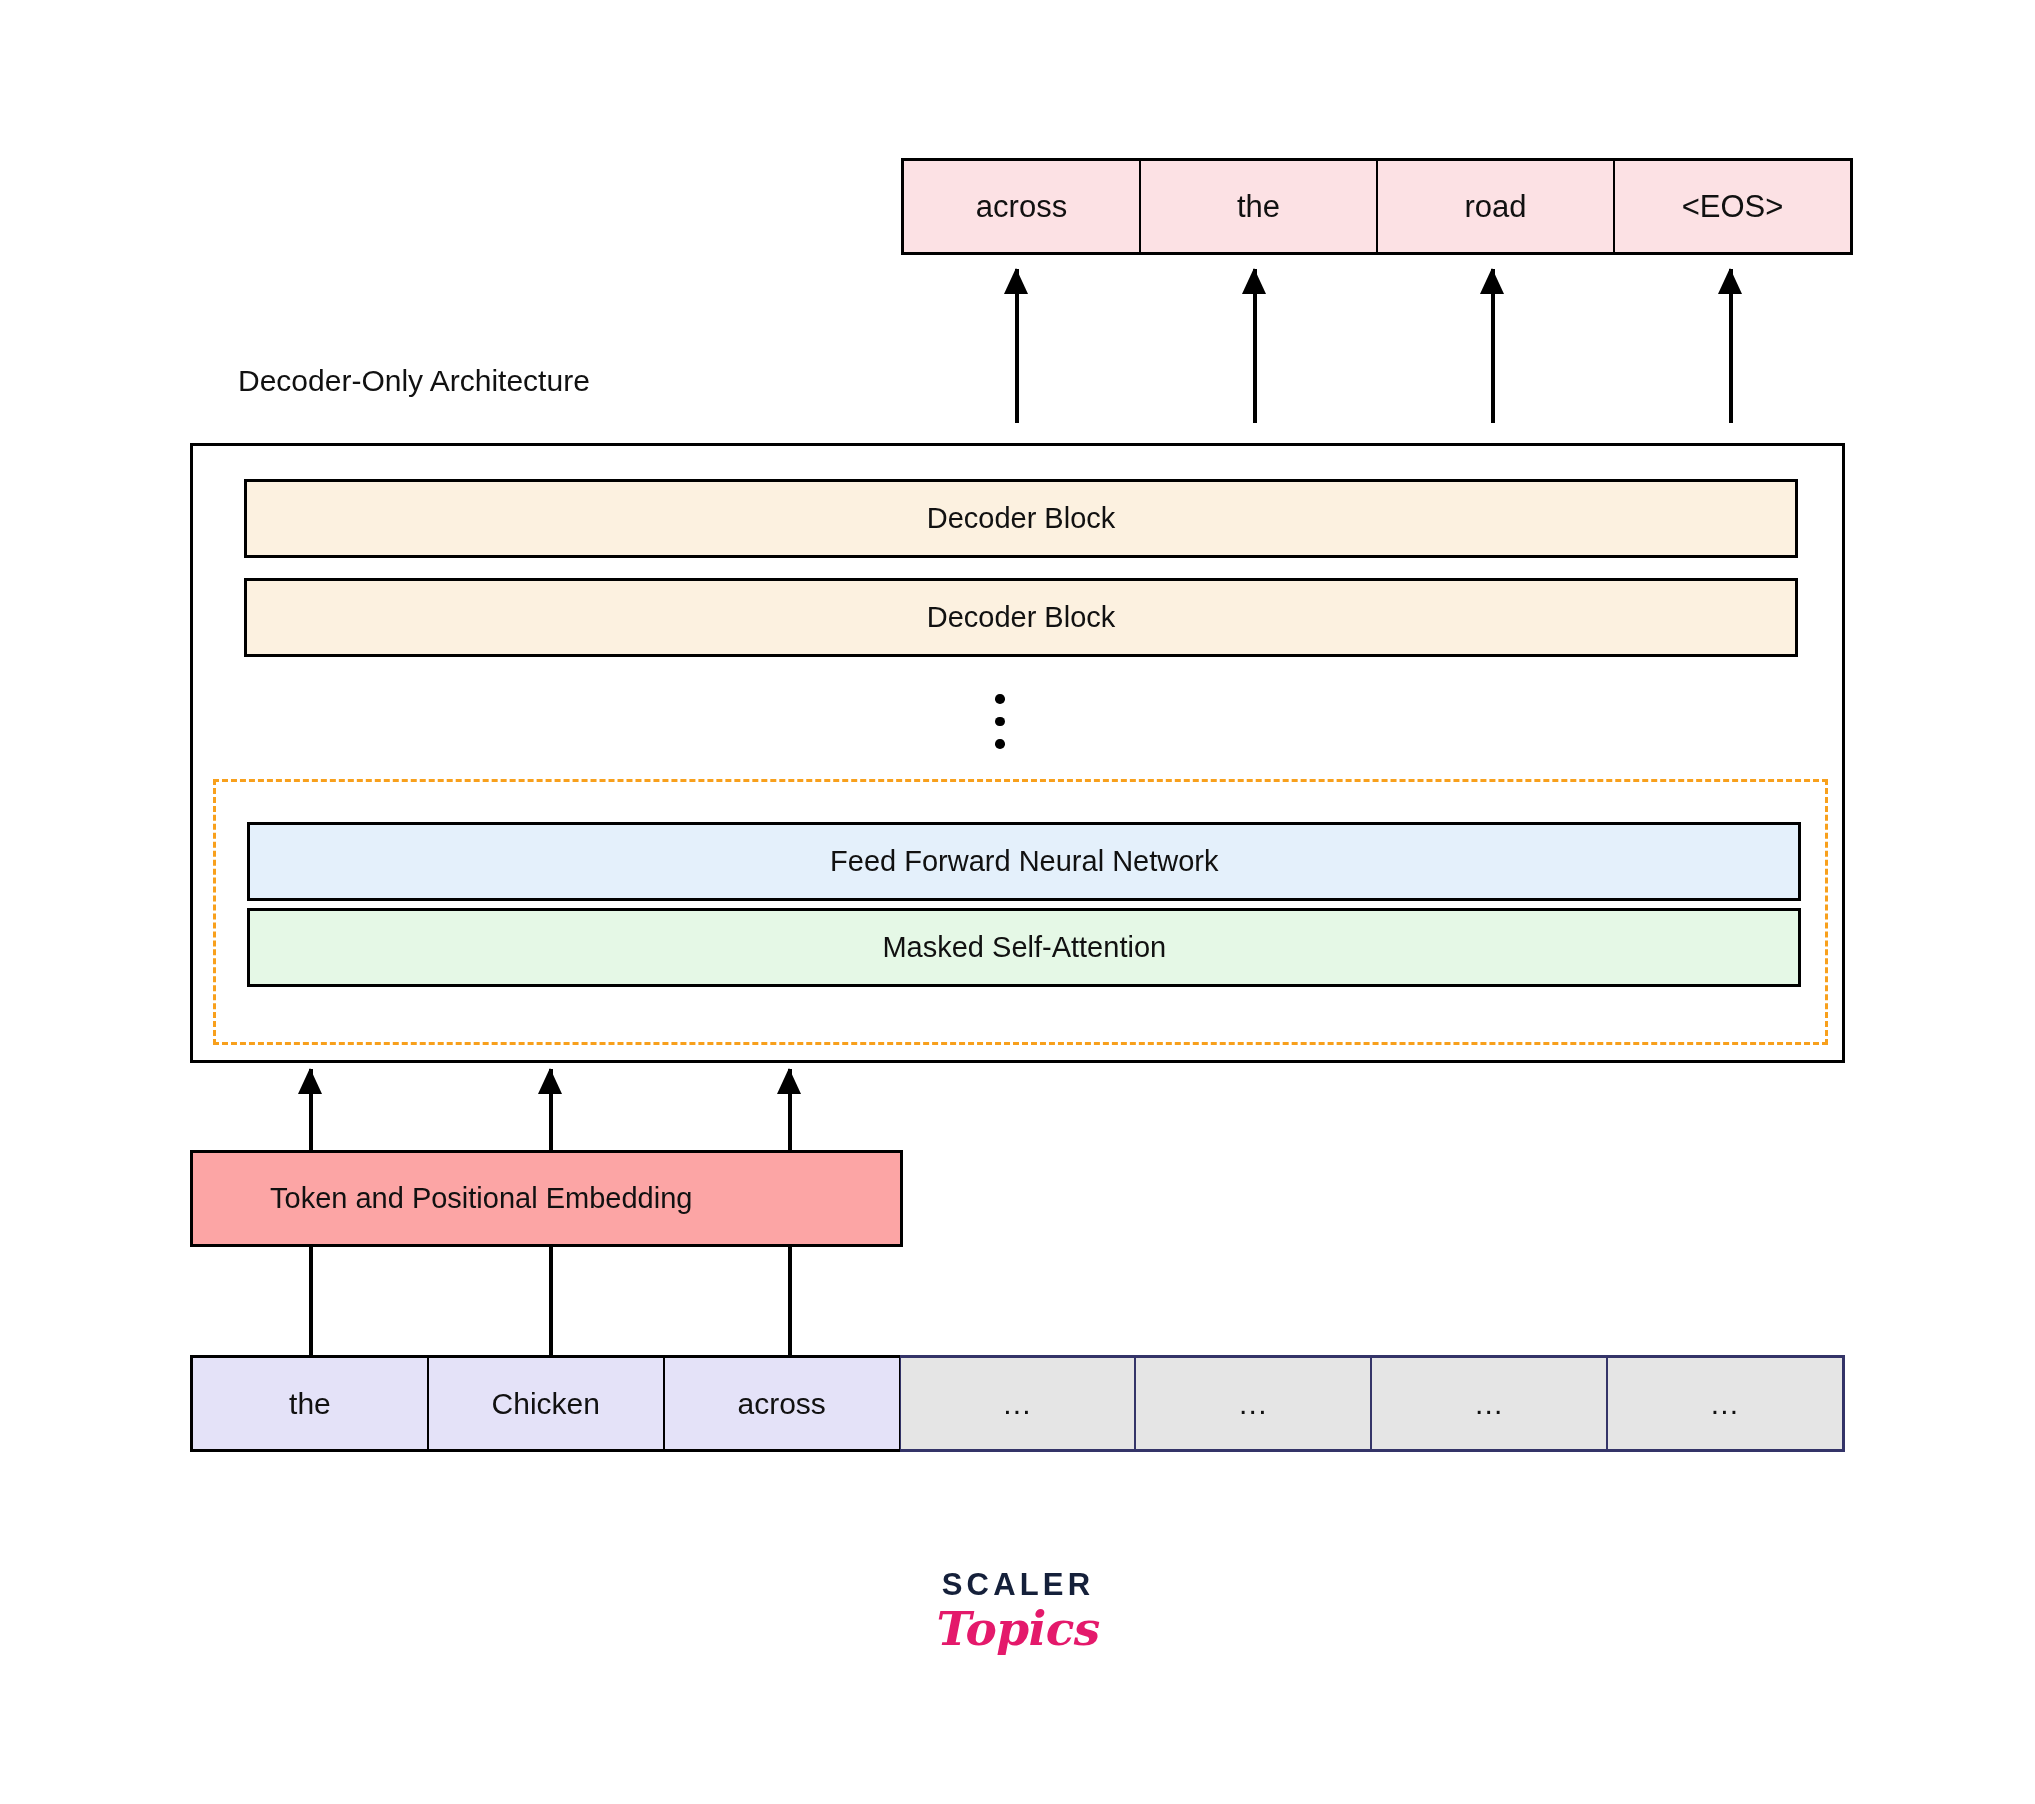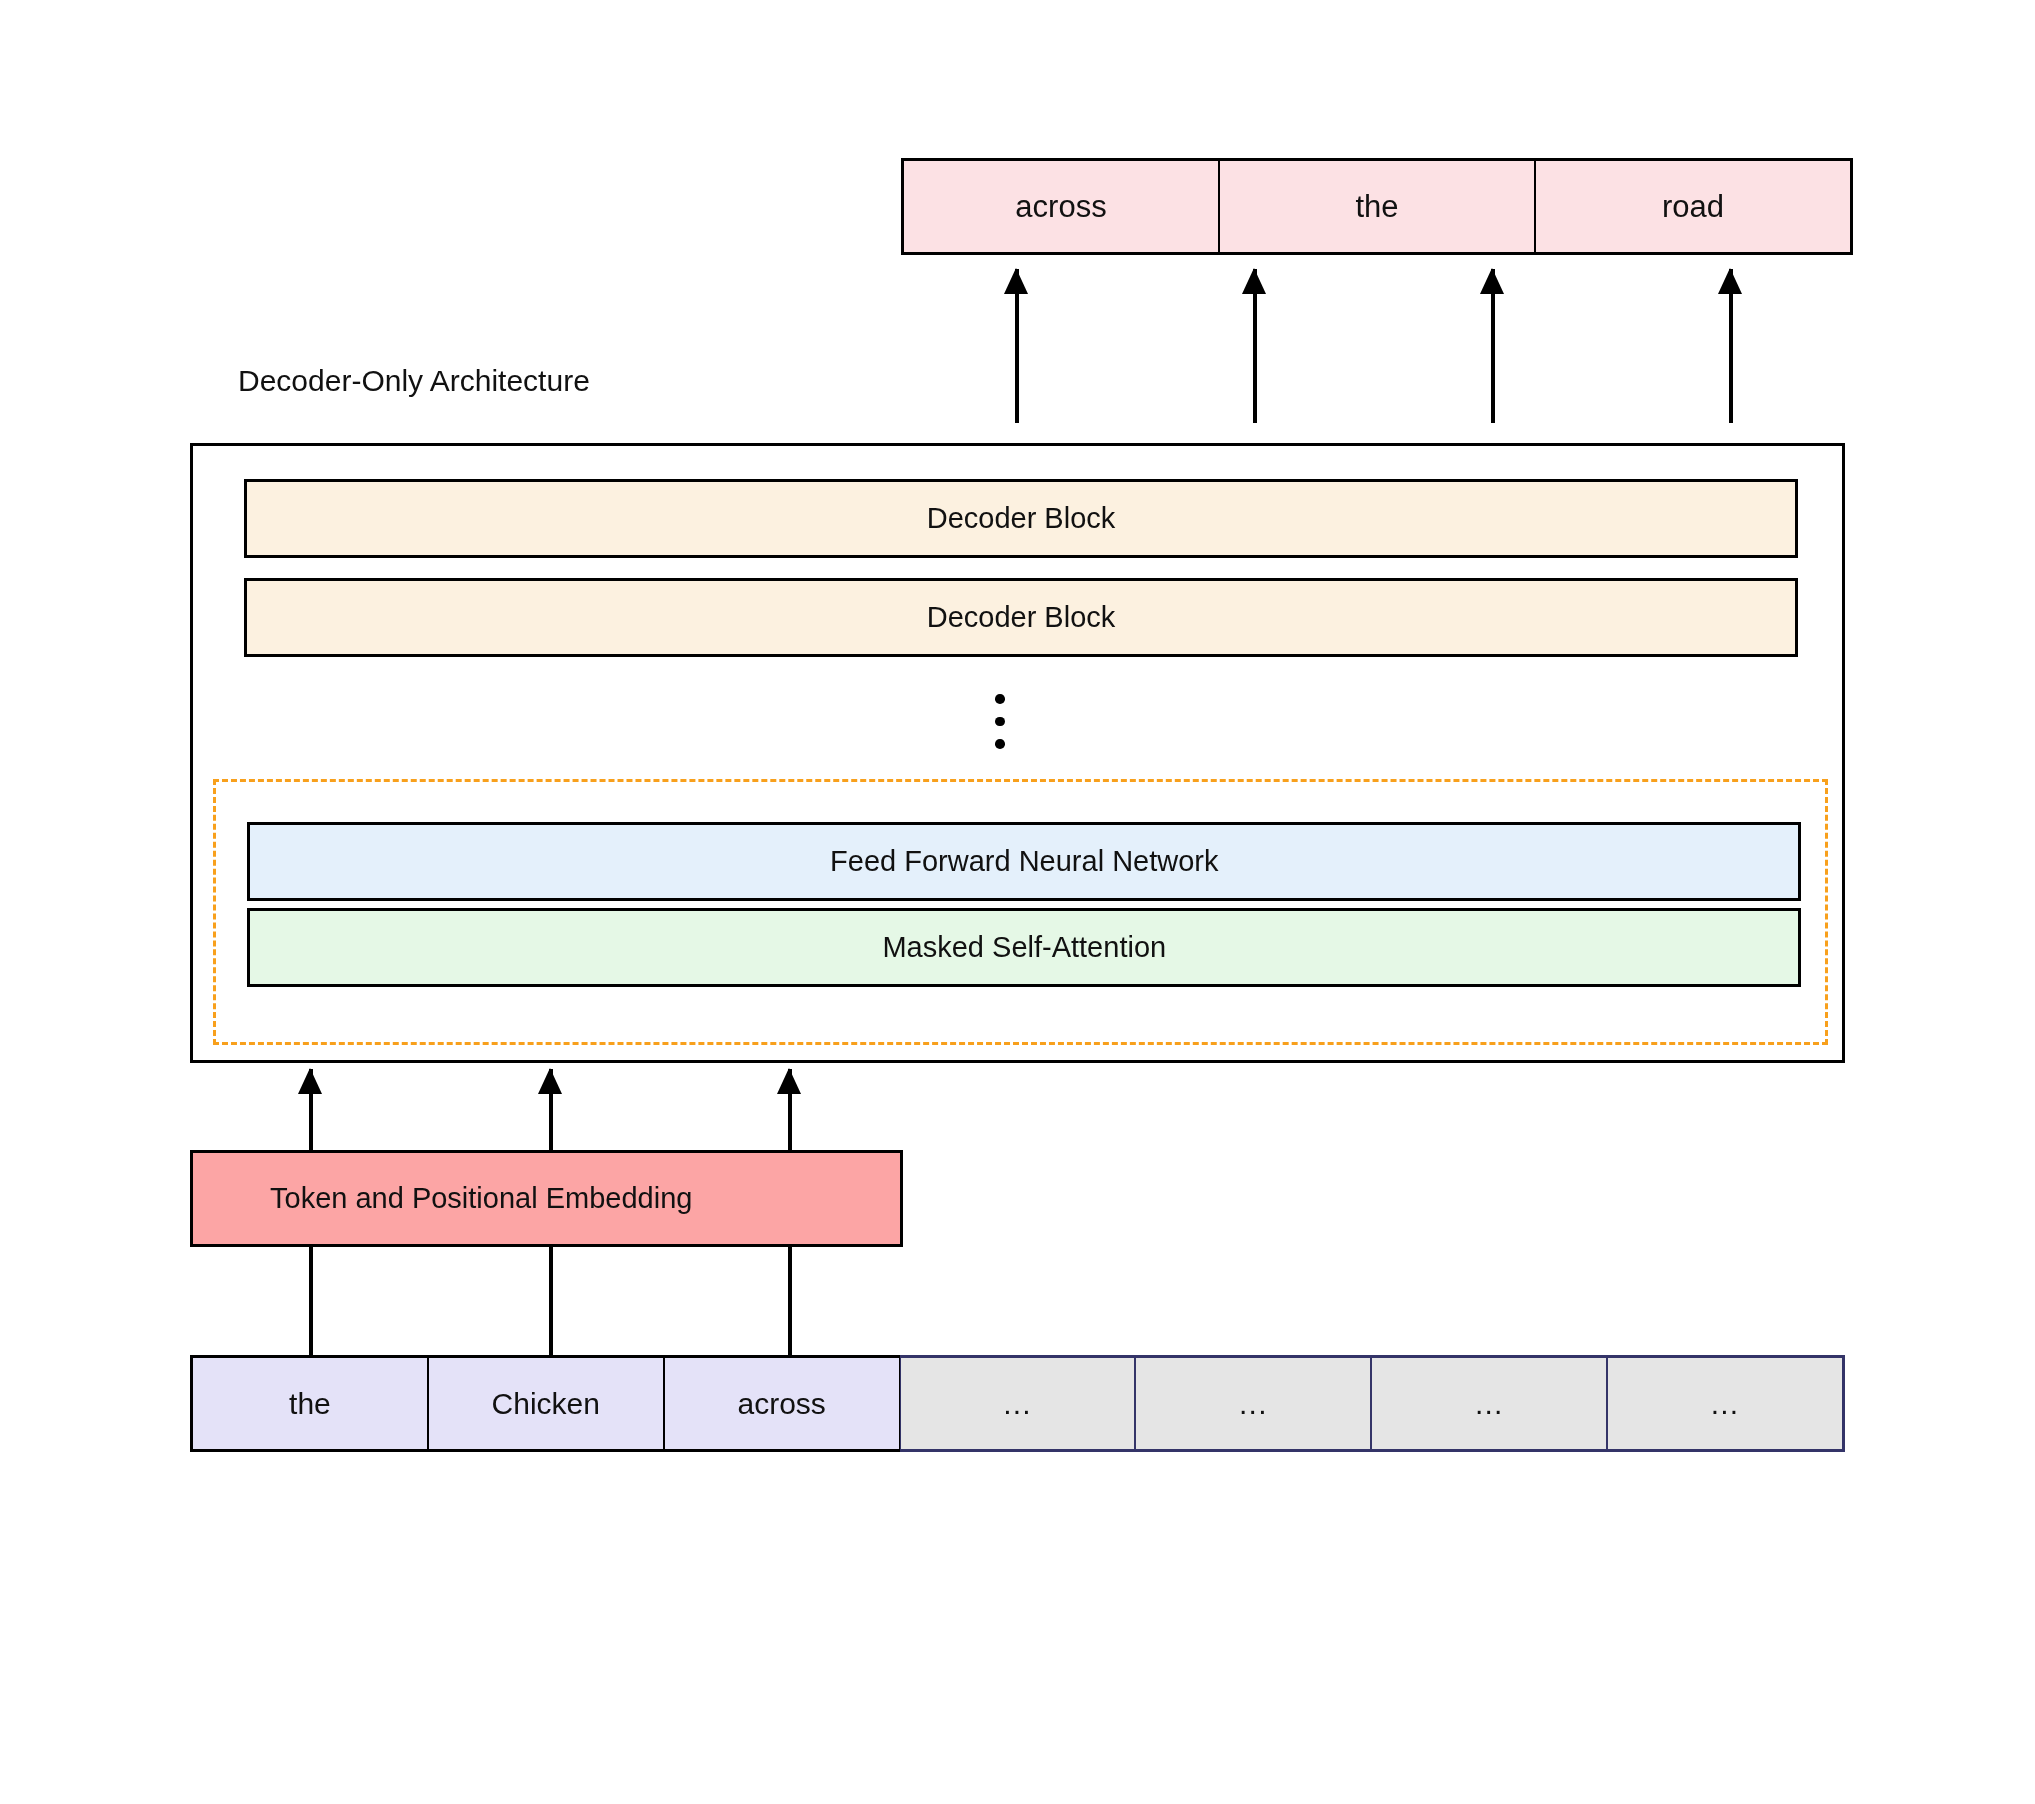--- a/index.html
+++ b/index.html
@@ -232,20 +232,21 @@
 </style>
 </head>
 <body>
 
 <div id="canvas">
 
   <div class="out-strip" id="out-strip">
     <div class="out-cell">across</div>
     <div class="out-cell">the</div>
     <div class="out-cell">road</div>
+    <div class="out-cell">&lt;EOS&gt;</div>
   </div>
 
   <div class="arrow-up" style="left:1017px; top:269px; height:154px;">
     <div class="head"></div>
     <div class="shaft"></div>
   </div>
   <div class="arrow-up" style="left:1255px; top:269px; height:154px;">
     <div class="head"></div>
     <div class="shaft"></div>
   </div>
@@ -301,15 +302,19 @@
   <div id="in-strip">
     <div class="in-cell word">the</div>
     <div class="in-cell word">Chicken</div>
     <div class="in-cell word">across</div>
     <div class="in-cell ellipsis">...</div>
     <div class="in-cell ellipsis">...</div>
     <div class="in-cell ellipsis">...</div>
     <div class="in-cell ellipsis">...</div>
   </div>
 
+  <div id="logo">
+    <span id="logo-scaler">SCALER</span>
+    <span id="logo-topics">Topics</span>
+  </div>
 
 </div>
 
 
 </body></html>

